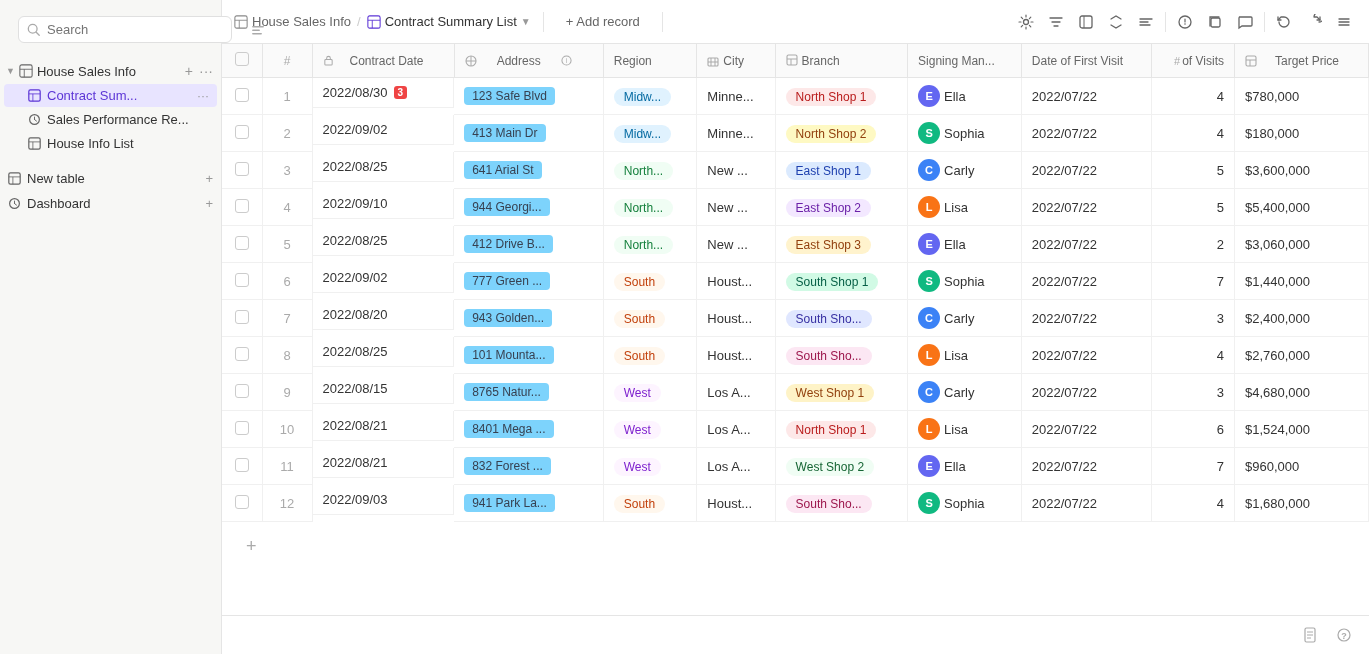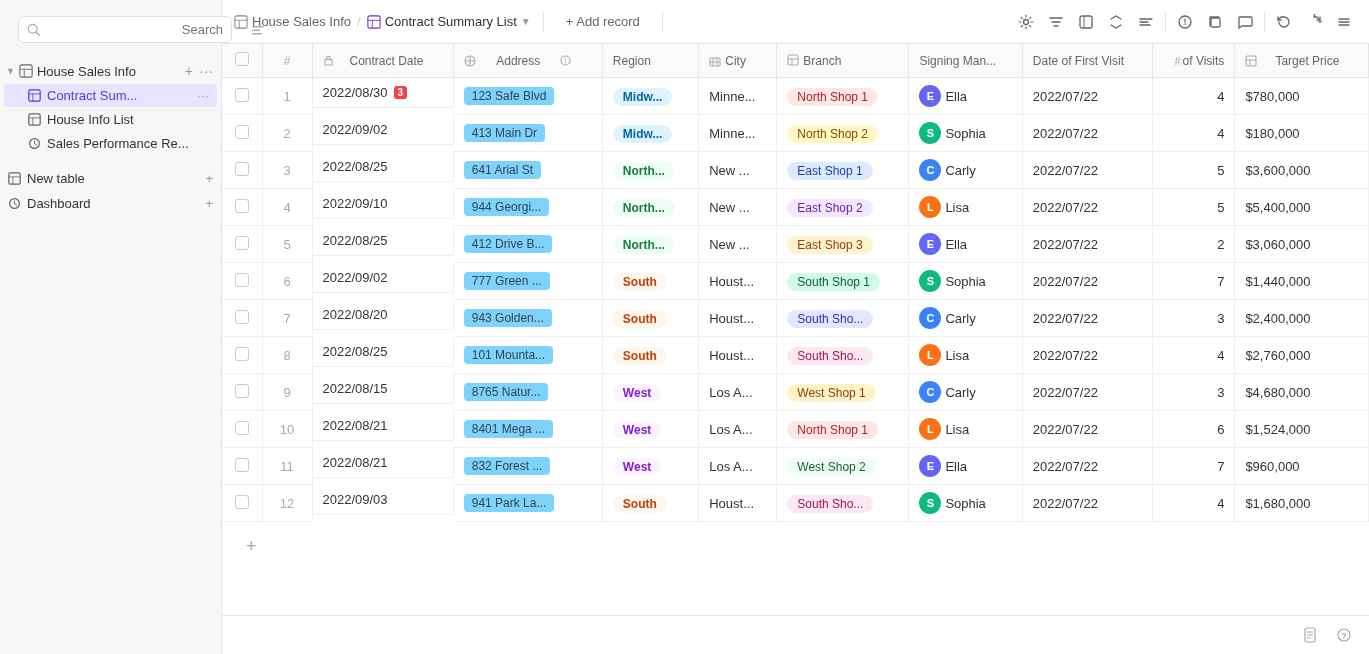--- a/index.html
+++ b/index.html
@@ -2,21 +2,21 @@
 <html><head>
   <meta charset="utf-8">
   <style>
     * { box-sizing: border-box; margin: 0; padding: 0; }
     body { font-family: -apple-system, BlinkMacSystemFont, 'Segoe UI', sans-serif; font-size: 13px; background: #fff; display: flex; height: 654px; overflow: hidden; }
 
     
     .sidebar { width: 222px; background: #f7f7f5; border-right: 1px solid #e5e5e5; display: flex; flex-direction: column; padding: 8px 0; flex-shrink: 0; }
     .search-box { display: flex; align-items: center; margin: 4px 10px 8px; background: #fff; border: 1px solid #e0e0e0; border-radius: 6px; padding: 5px 8px; gap: 6px; }
     .search-box svg { color: #999; flex-shrink: 0; }
-    .search-input { border: none; outline: none; background: transparent; font-size: 13px; color: #333; flex: 1; text-align: right; }
+    .search-input { border: none; outline: none; background: transparent; font-size: 13px; color: #333; flex: 1; }
     .sidebar-collapse-btn { background: none; border: none; cursor: pointer; padding: 2px; color: #999; margin-left: auto; }
 
     .sidebar-section { margin: 2px 0; }
     .sidebar-group-header { display: flex; align-items: center; padding: 4px 8px 4px 6px; cursor: pointer; border-radius: 4px; color: #333; font-size: 13px; gap: 4px; }
     .sidebar-item { display: flex; align-items: center; padding: 4px 8px 4px 24px; cursor: pointer; border-radius: 4px; color: #333; font-size: 13px; gap: 6px; margin: 1px 4px; }
     .sidebar-item.active { background: #e8e4ff; color: #5c35d6; }
     .sidebar-item-label { flex: 1; white-space: nowrap; overflow: hidden; text-overflow: ellipsis; }
     .sidebar-item .more-btn { color: #999; font-size: 12px; display: none; }
     .sidebar-item:hover .more-btn, .sidebar-item.active .more-btn { display: block; }
     .sidebar-bottom-item { display: flex; align-items: center; padding: 5px 8px; cursor: pointer; border-radius: 4px; color: #333; font-size: 13px; gap: 6px; }
@@ -46,21 +46,21 @@
     th:nth-child(2) { width: 50px; text-align: center; color: #aaa; }
     td { padding: 7px 10px; border-bottom: 1px solid #f0f0f0; border-right: 1px solid #f0f0f0; color: #333; white-space: nowrap; }
     td:first-child { text-align: center; color: #aaa; }
     td:nth-child(2) { text-align: center; }
 
     .checkbox { width: 14px; height: 14px; border: 1px solid #ccc; border-radius: 3px; display: inline-block; }
 
     .tag { display: inline-block; padding: 2px 8px; border-radius: 4px; font-size: 12px; font-weight: 500; }
     .tag-gray { background: #7dd3fc; color: #374151; }
 
-    .region-tag { padding: 2px 10px; border-radius: 12px; font-size: 12px; font-weight: 700; text-align: center; }
+    .region-tag { padding: 2px 10px; border-radius: 12px; font-size: 12px; font-weight: 400; text-align: center; }
     .region-midw { background: #e0f2fe; color: #0369a1; }
     .region-north { background: #f0fdf4; color: #15803d; }
     .region-south { background: #fff7ed; color: #c2410c; }
     .region-west { background: #fdf4ff; color: #7e22ce; }
 
     .branch-tag { padding: 2px 10px; border-radius: 12px; font-size: 12px; font-weight: 500; }
     .branch-ns1 { background: #fde8e8; color: #b91c1c; }
     .branch-ns2 { background: #fef9c3; color: #92400e; }
     .branch-es1 { background: #dbeafe; color: #1e40af; }
     .branch-es2 { background: #f3e8ff; color: #6b21a8; }
@@ -123,33 +123,33 @@
       <svg width="13" height="13" viewBox="0 0 16 16">
         <rect x="1" y="1" width="14" height="14" rx="2" stroke="#5c35d6" stroke-width="1.5" fill="none"></rect>
         <line x1="1" y1="6" x2="15" y2="6" stroke="#5c35d6" stroke-width="1"></line>
         <line x1="6" y1="6" x2="6" y2="15" stroke="#5c35d6" stroke-width="1"></line>
       </svg>
       <span class="sidebar-item-label">Contract Sum...</span>
       <span class="more-btn">···</span>
     </div>
     <div class="sidebar-item">
       <svg width="13" height="13" viewBox="0 0 16 16">
+        <circle cx="8" cy="8" r="6" stroke="#666" stroke-width="1.5" fill="none"></circle>
+        <line x1="8" y1="5" x2="8" y2="8" stroke="#666" stroke-width="1.2" stroke-linecap="round"></line>
+        <line x1="8" y1="8" x2="10.5" y2="10" stroke="#666" stroke-width="1.2" stroke-linecap="round"></line>
+      </svg>
+      <span class="sidebar-item-label">Sales Performance Re...</span>
+    </div>
+    <div class="sidebar-item">
+      <svg width="13" height="13" viewBox="0 0 16 16">
         <rect x="1" y="1" width="14" height="14" rx="2" stroke="#666" stroke-width="1.5" fill="none"></rect>
         <line x1="1" y1="6" x2="15" y2="6" stroke="#666" stroke-width="1"></line>
         <line x1="6" y1="6" x2="6" y2="15" stroke="#666" stroke-width="1"></line>
       </svg>
       <span class="sidebar-item-label">House Info List</span>
-    </div>
-    <div class="sidebar-item">
-      <svg width="13" height="13" viewBox="0 0 16 16">
-        <circle cx="8" cy="8" r="6" stroke="#666" stroke-width="1.5" fill="none"></circle>
-        <line x1="8" y1="5" x2="8" y2="8" stroke="#666" stroke-width="1.2" stroke-linecap="round"></line>
-        <line x1="8" y1="8" x2="10.5" y2="10" stroke="#666" stroke-width="1.2" stroke-linecap="round"></line>
-      </svg>
-      <span class="sidebar-item-label">Sales Performance Re...</span>
     </div>
   </div>
 
   <div style="height:8px;"></div>
 
   <div class="sidebar-bottom-item">
     <svg width="13" height="13" viewBox="0 0 16 16">
       <rect x="1" y="1" width="14" height="14" rx="2" stroke="#666" stroke-width="1.5" fill="none"></rect>
       <line x1="1" y1="6" x2="15" y2="6" stroke="#666" stroke-width="1"></line>
       <line x1="6" y1="6" x2="6" y2="15" stroke="#666" stroke-width="1"></line>

